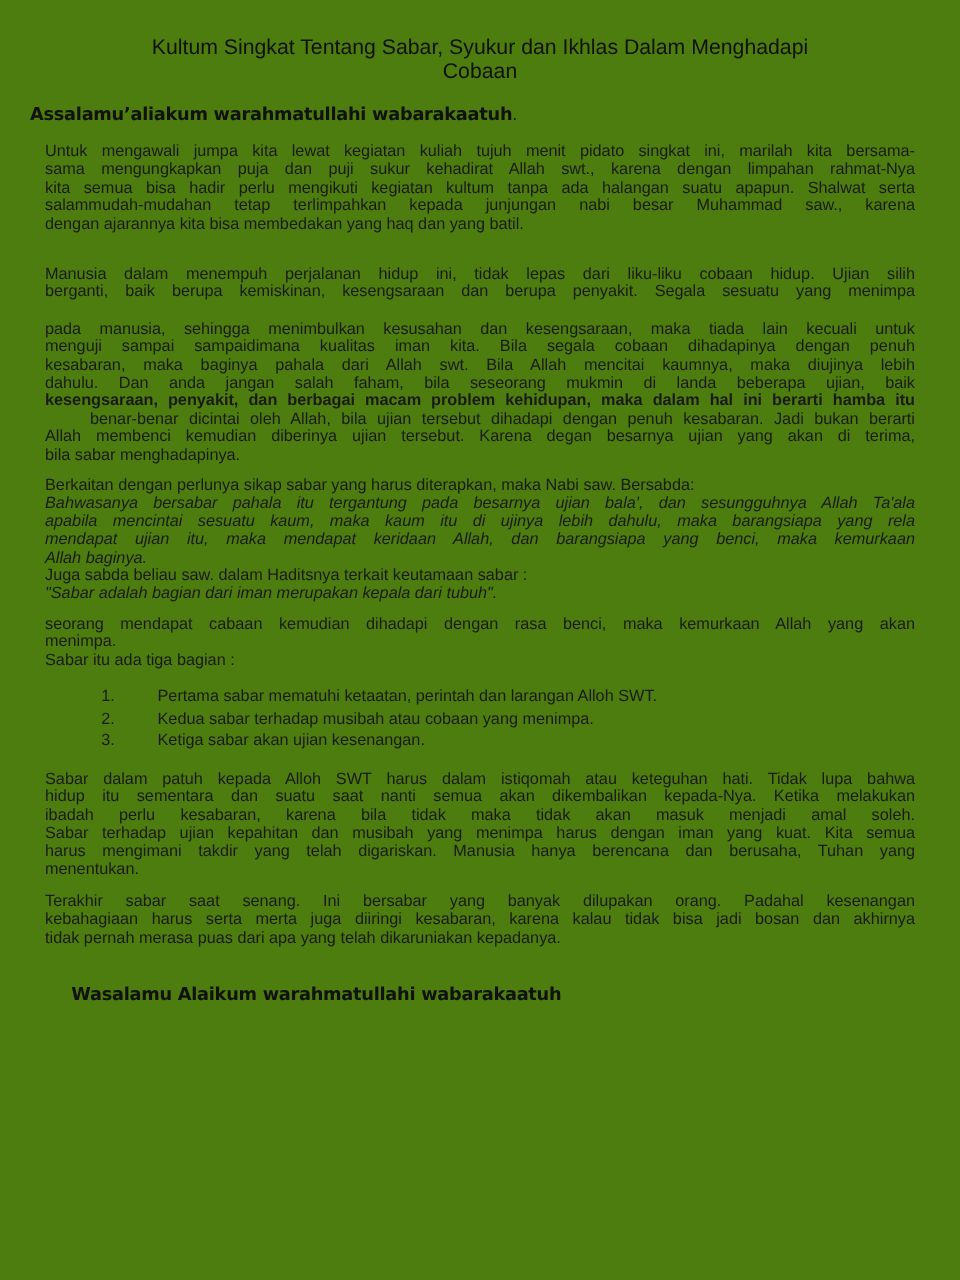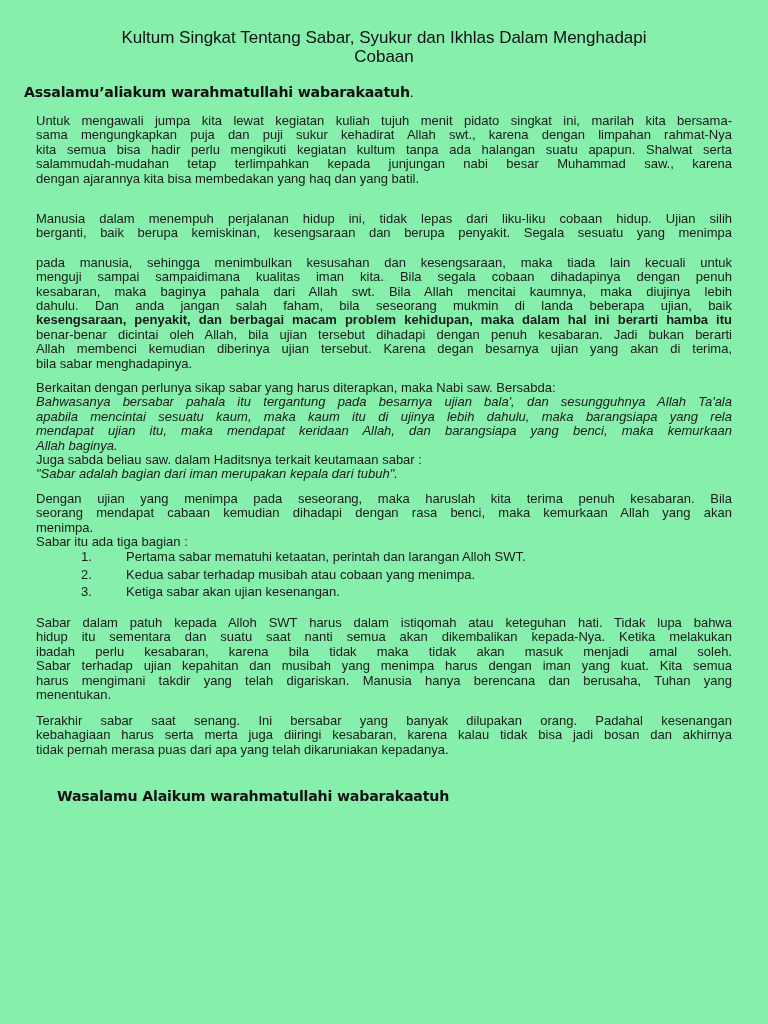--- a/index.html
+++ b/index.html
@@ -11,21 +11,21 @@
       width: 768px;
       height: 1024px;
       overflow: hidden;
       font-family: "Liberation Sans", sans-serif;
       color: #1a1a1a;
     }
     .page {
       position: relative;
       width: 768px;
       height: 1024px;
-      background: #86efac;
+      background: #4d7c0f;
     }
     .title {
       position: absolute;
       left: 40px;
       width: 688px;
       top: 28px;
       text-align: center;
       font-size: 17px;
       line-height: 19px;
       font-weight: normal;
@@ -102,37 +102,36 @@
   </div>
 
   <div class="para" style="top:212px;">
     <span class="line" style="text-align-last:justify;">Manusia dalam menempuh perjalanan hidup ini, tidak lepas dari liku-liku cobaan hidup. Ujian silih</span>
     <span class="line" style="text-align-last:justify;">berganti, baik berupa kemiskinan, kesengsaraan dan berupa penyakit. Segala sesuatu yang menimpa</span>
     <span class="line" style="text-align-last:justify;margin-top:15px;">pada manusia, sehingga menimbulkan kesusahan dan kesengsaraan, maka tiada lain kecuali untuk</span>
     <span class="line" style="text-align-last:justify;">menguji sampai sampaidimana kualitas iman kita. Bila segala cobaan dihadapinya dengan penuh</span>
     <span class="line" style="text-align-last:justify;">kesabaran, maka baginya pahala dari Allah swt. Bila Allah mencitai kaumnya, maka diujinya lebih</span>
     <span class="line" style="text-align-last:justify;">dahulu. Dan anda jangan salah faham, bila seseorang mukmin di landa beberapa ujian, baik</span>
     <span class="line" style="text-align-last:justify;font-weight:bold;">kesengsaraan, penyakit, dan berbagai macam problem kehidupan, maka dalam hal ini berarti hamba itu</span>
-    <span class="line" style="text-align-last:justify;">benar-benar dicintai oleh Allah, bila ujian tersebut dihadapi dengan penuh kesabaran. Jadi bukan berarti</span>
+    <span class="line" style="text-align-last:justify;margin-left:36px;">benar-benar dicintai oleh Allah, bila ujian tersebut dihadapi dengan penuh kesabaran. Jadi bukan berarti</span>
     <span class="line" style="text-align-last:justify;">Allah membenci kemudian diberinya ujian tersebut. Karena degan besarnya ujian yang akan di terima,</span>
     <span class="line">bila sabar menghadapinya.</span>
   </div>
 
   <div class="para" style="top:381px;">
     <span class="line">Berkaitan dengan perlunya sikap sabar yang harus diterapkan, maka Nabi saw. Bersabda:</span>
     <span class="line italic" style="text-align-last:justify;">Bahwasanya bersabar pahala itu tergantung pada besarnya ujian bala', dan sesungguhnya Allah Ta'ala</span>
     <span class="line italic" style="text-align-last:justify;">apabila mencintai sesuatu kaum, maka kaum itu di ujinya lebih dahulu, maka barangsiapa yang rela</span>
     <span class="line italic" style="text-align-last:justify;">mendapat ujian itu, maka mendapat keridaan Allah, dan barangsiapa yang benci, maka kemurkaan</span>
     <span class="line italic">Allah baginya.</span>
     <span class="line">Juga sabda beliau saw. dalam Haditsnya terkait keutamaan sabar :</span>
     <span class="line italic">"Sabar adalah bagian dari iman merupakan kepala dari tubuh".</span>
   </div>
 
   <div class="para" style="top:492px;">
-    <span class="line" style="text-align-last:justify;">Dengan ujian yang menimpa pada seseorang, maka haruslah kita terima penuh kesabaran. Bila</span>
     <span class="line" style="text-align-last:justify;">seorang mendapat cabaan kemudian dihadapi dengan rasa benci, maka kemurkaan Allah yang akan</span>
     <span class="line">menimpa.</span>
     <span class="line">Sabar itu ada tiga bagian :</span>
   </div>
 
   <div class="list-item" style="top:549px;">
     <span class="num">1.</span>
     <span class="txt">Pertama sabar mematuhi ketaatan, perintah dan larangan Alloh SWT.</span>
   </div>
   <div class="list-item" style="top:567px;">

